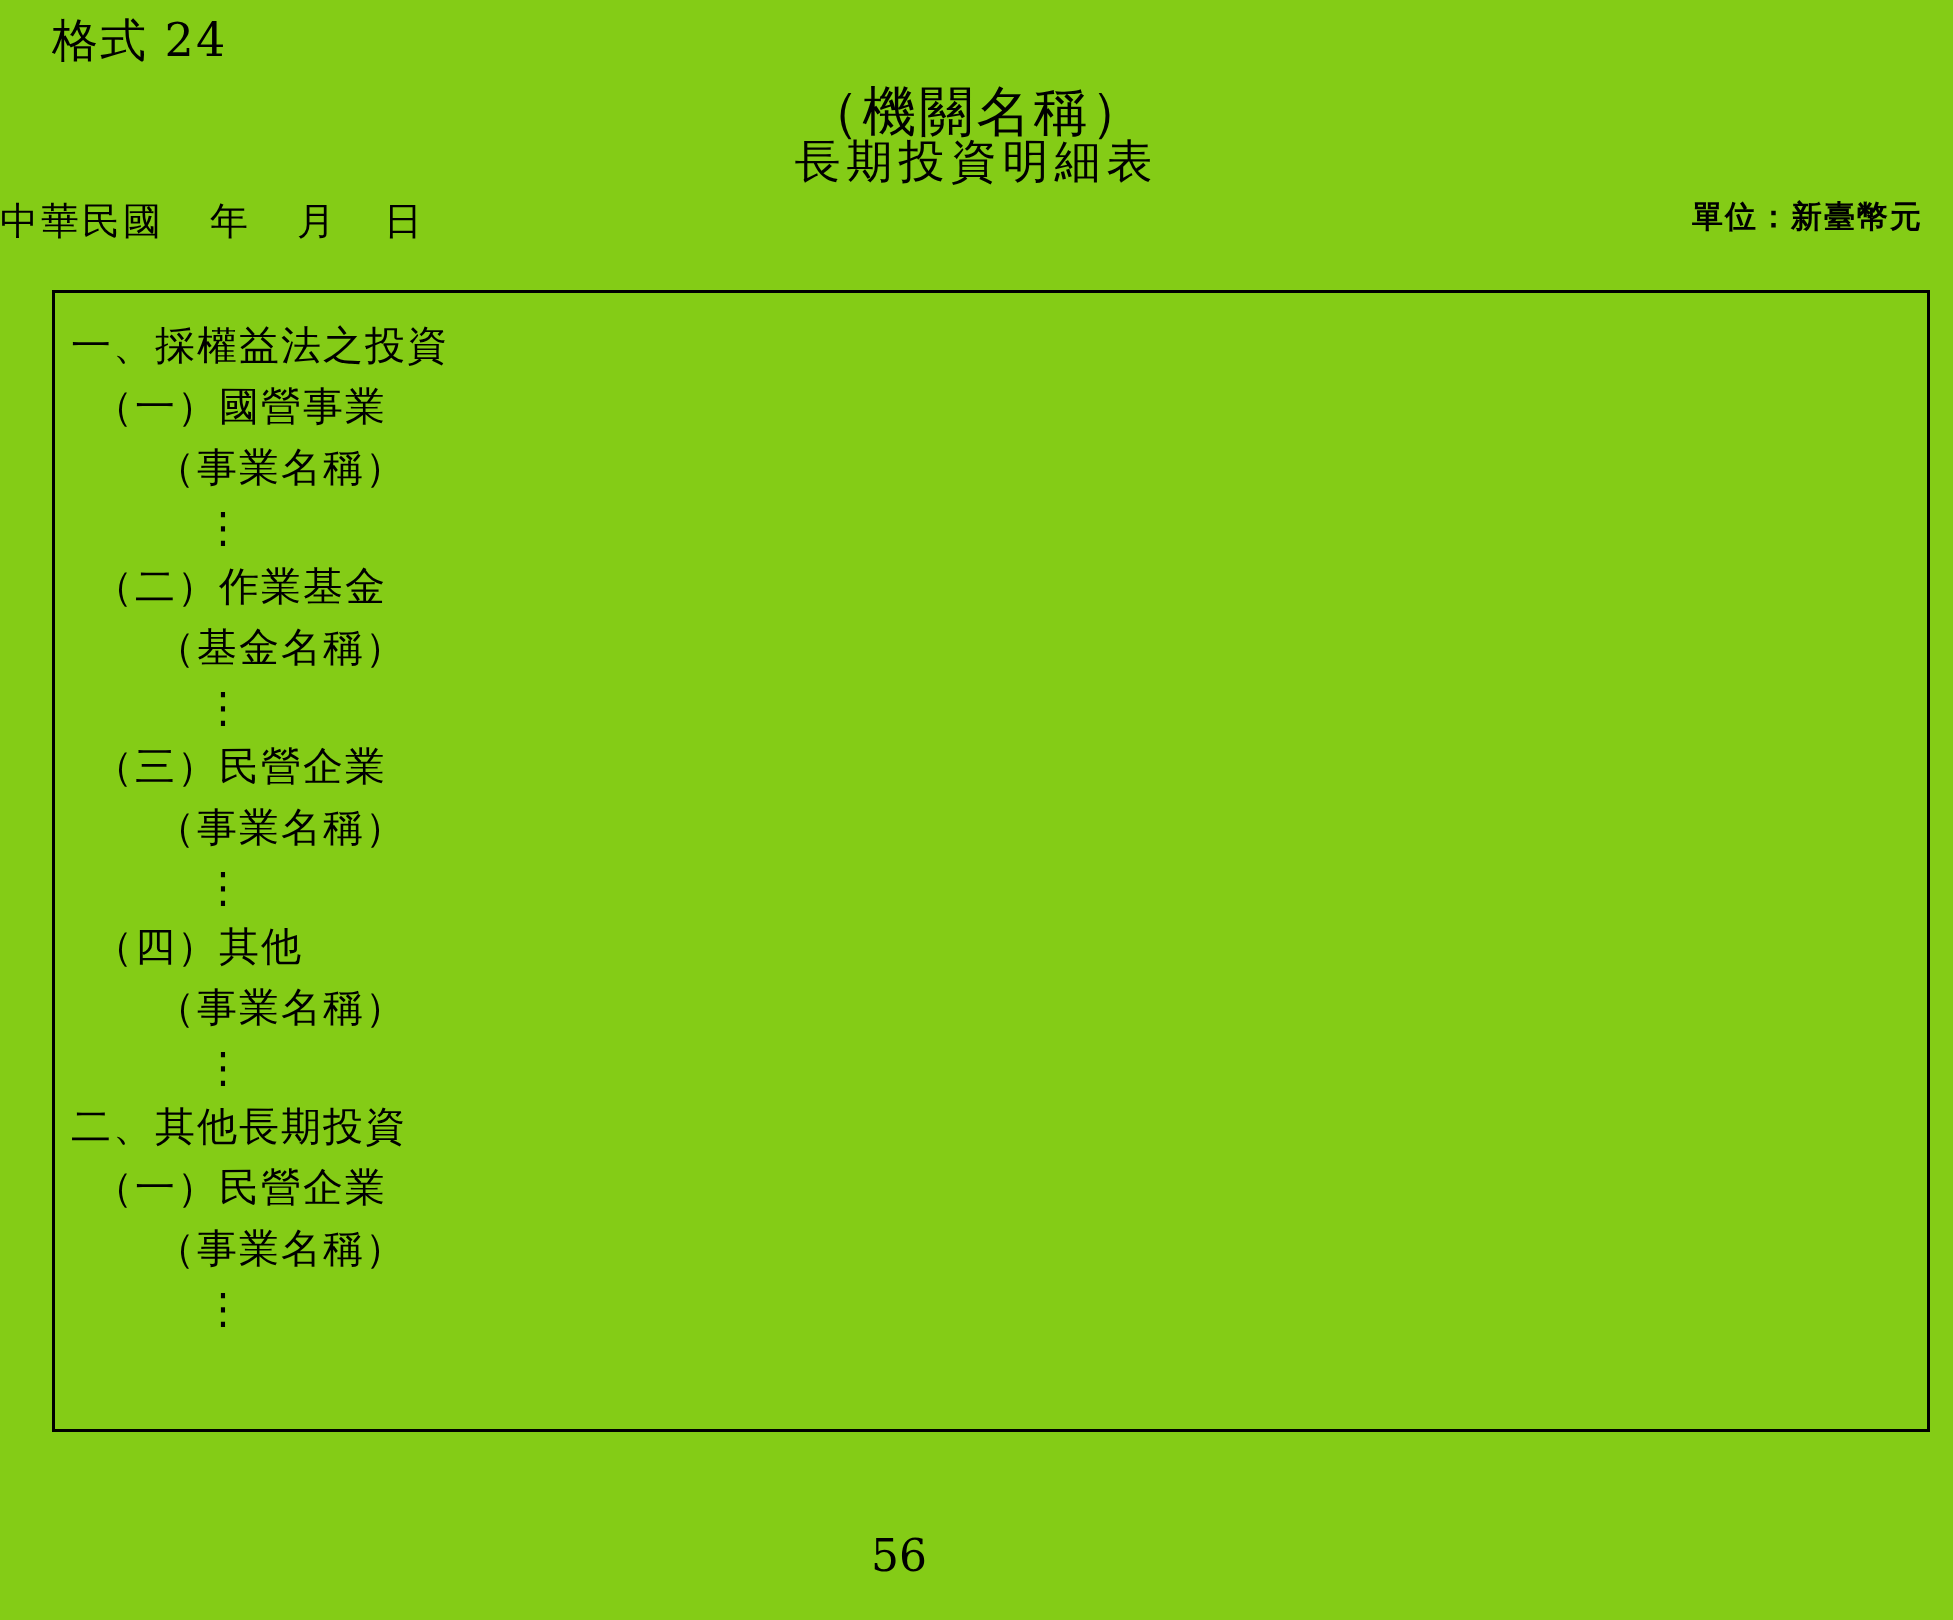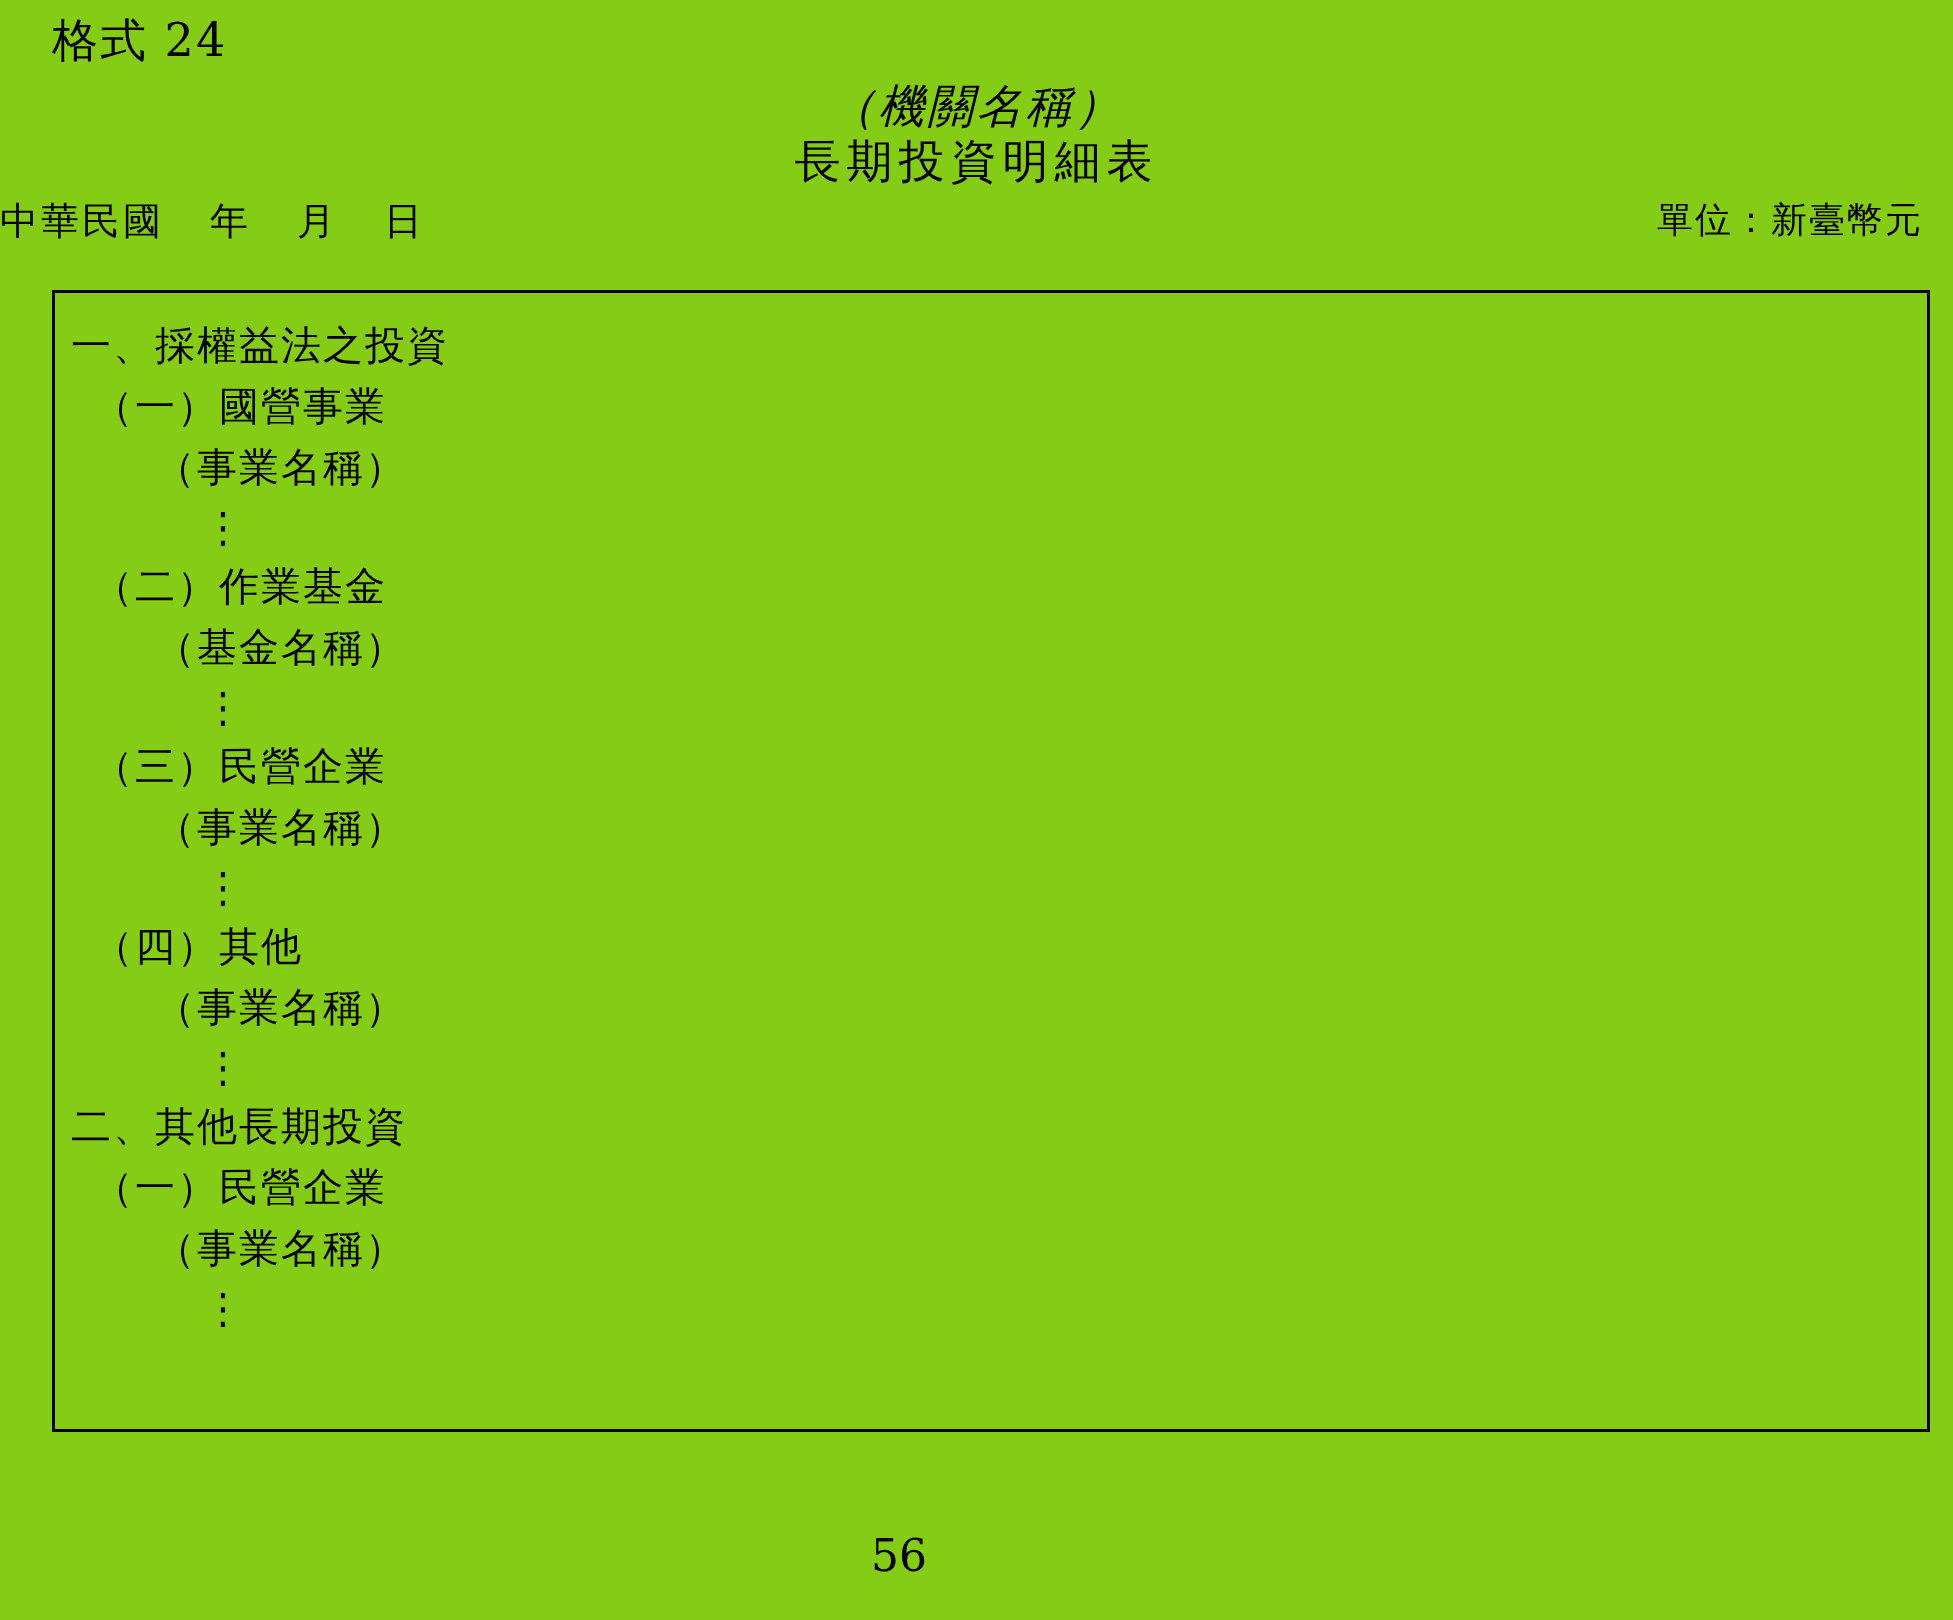--- a/index.html
+++ b/index.html
@@ -28,24 +28,23 @@
     letter-spacing: 2px;
     white-space: nowrap;
   }
 
   .agency-name {
     position: absolute;
     left: 0;
     top: 76px;
     width: 1953px;
     text-align: center;
-    font-size: 46px;
+    font-size: 54px;
     letter-spacing: 3px;
     white-space: nowrap;
-    font-style: italic;
   }
 
   .doc-title {
     position: absolute;
     left: 0;
     top: 131px;
     width: 1953px;
     text-align: center;
     font-size: 46px;
     letter-spacing: 6px;
@@ -60,23 +59,24 @@
     font-size: 38px;
     letter-spacing: 3px;
     white-space: nowrap;
   }
   .date-line .gap { display: inline-block; width: 46px; }
 
   .unit-line {
     position: absolute;
     right: 30px;
     top: 196px;
-    font-size: 36px;
+    font-size: 31px;
     letter-spacing: 2px;
     white-space: nowrap;
+    font-weight: bold;
   }
 
   
   #table {
     position: absolute;
     left: 52px;
     top: 290px;
     width: 1878px;
     height: 1142px;
     box-sizing: border-box;

